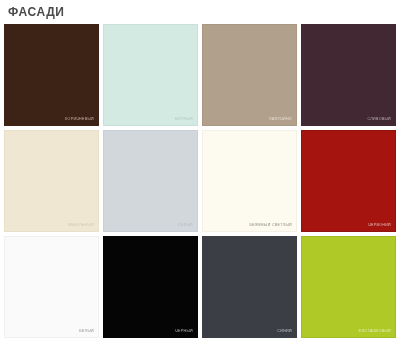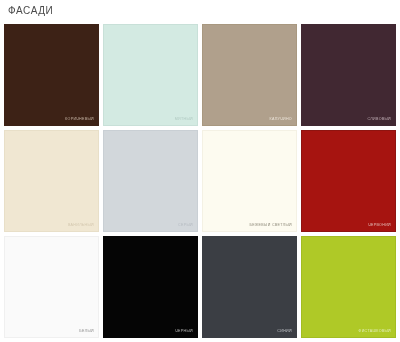--- a/index.html
+++ b/index.html
@@ -18,24 +18,24 @@
     position: relative;
     width: 400px;
     height: 342px;
     box-sizing: border-box;
     background: #ffffff;
   }
   .page-title {
     position: absolute;
     left: 8px;
     top: 5px;
-    font-size: 10px;
+    font-size: 12px;
     letter-spacing: 0.6px;
     color: #4a4a4a;
-    font-weight: 400;
+    font-weight: 700;
     white-space: nowrap;
   }
   .swatch-grid {
     position: absolute;
     left: 4px;
     top: 24px;
     width: 392px;
     height: 314px;
     display: grid;
     grid-template-columns: repeat(4, 1fr);

